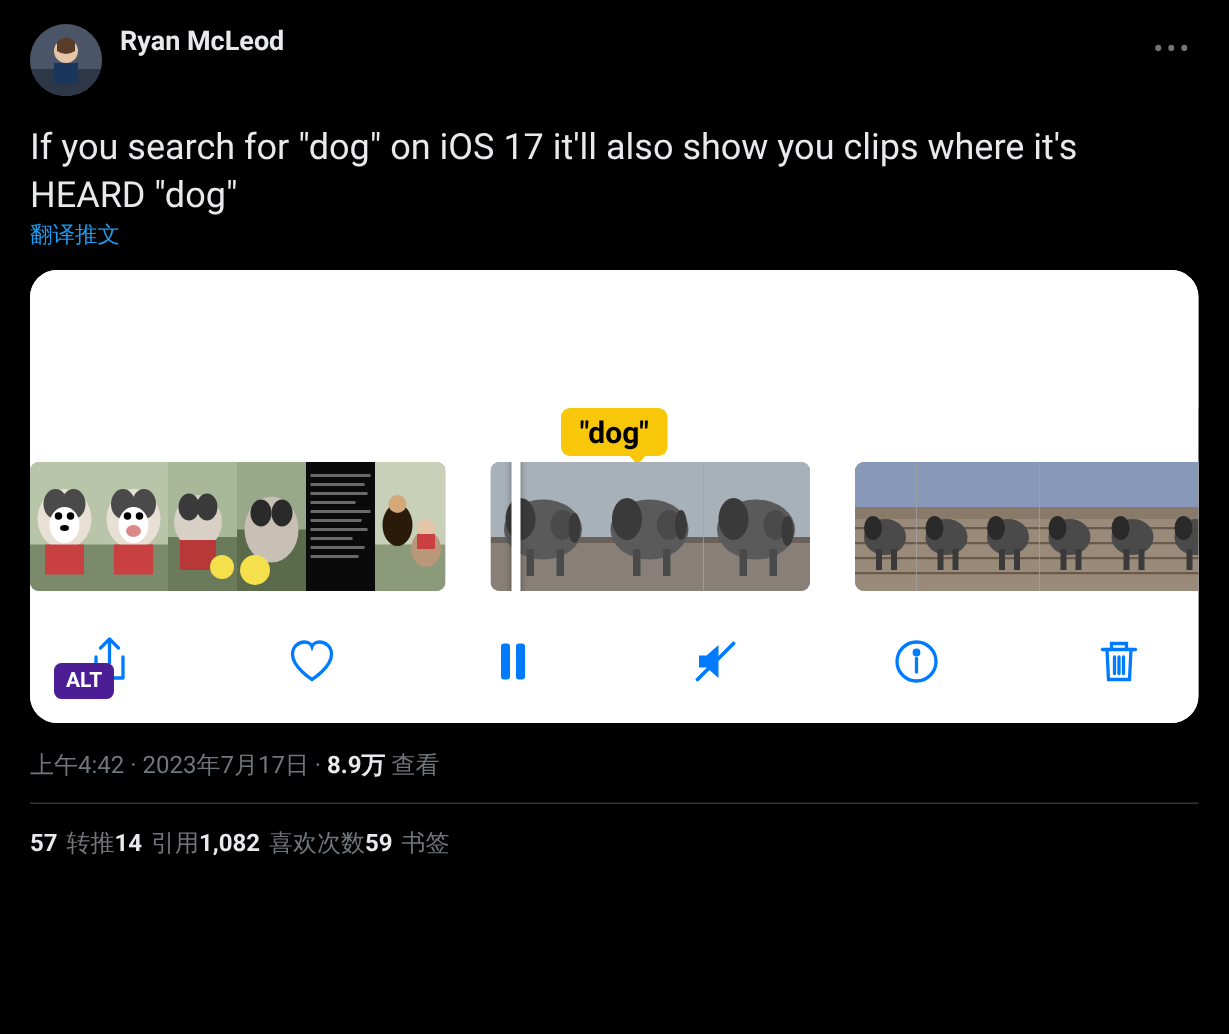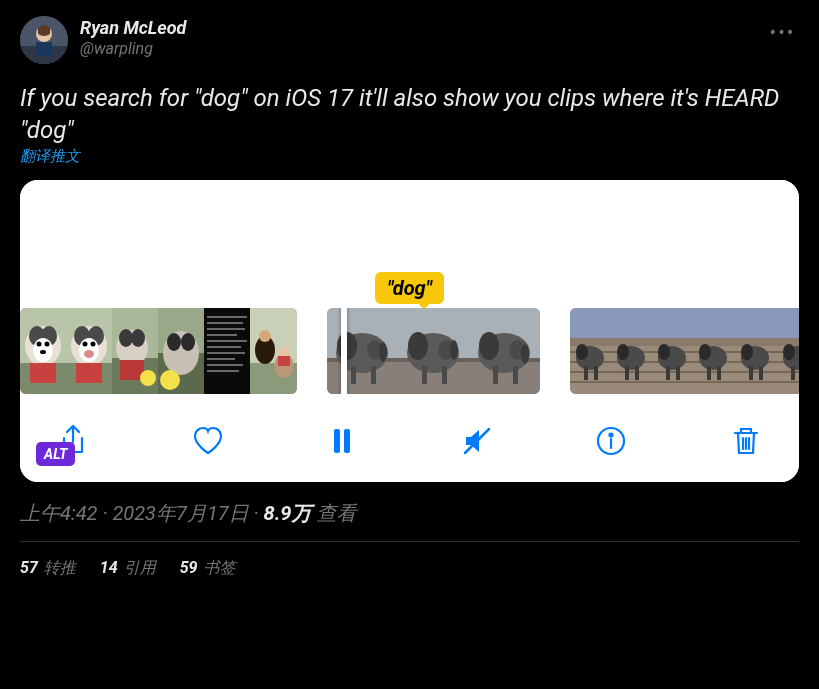--- a/index.html
+++ b/index.html
@@ -7,21 +7,20 @@
     margin: 0;
     background: #000;
     color: #e7e9ea;
     font-family: -apple-system, BlinkMacSystemFont, "Segoe UI", Roboto, Helvetica, Arial, sans-serif;
     width: 819px;
     height: 689px;
     overflow: hidden;
   }
   .tweet {
     padding: 16px 20px 0 20px;
-    font-style: italic;
   }
   .header {
     display: flex;
     align-items: flex-start;
     gap: 12px;
     position: relative;
   }
   .avatar {
     width: 48px;
     height: 48px;
@@ -140,41 +139,40 @@
     cursor: pointer;
     display: flex;
     align-items: center;
     justify-content: center;
   }
   .tool-btn svg { width: 34px; height: 34px; }
   .alt-badge {
     position: absolute;
     left: 16px;
     bottom: 16px;
-    background: #6d28d9;
+    background: #4c1d95;
     color: #fff;
     font-weight: 700;
     font-size: 14px;
     padding: 4px 8px;
     border-radius: 5px;
     cursor: pointer;
   }
   .meta-row {
     margin-top: 18px;
     color: #71767b;
-    font-size: 20px;
+    font-size: 16px;
   }
   .meta-row .views-count { color: #e7e9ea; font-weight: 700; }
   .divider {
     border-top: 1px solid #2f3336;
     margin-top: 14px;
   }
   .stats-row {
     display: flex;
-    gap: 24px;
     padding: 16px 0 0 0;
     font-size: 16px;
     color: #71767b;
   }
   .stat { display: flex; gap: 6px; cursor: pointer; }
   .stat .num { color: #e7e9ea; font-weight: 700; }
 </style>
 </head>
 <body>
 
@@ -185,21 +183,20 @@
       <svg viewBox="0 0 48 48">
         <rect width="48" height="48" fill="#4a5568"></rect>
         <rect x="0" y="30" width="48" height="18" fill="#2d3748"></rect>
         <circle cx="24" cy="18" r="8" fill="#e4c5a8"></circle>
         <path d="M18 12 Q24 6 30 12 L30 18 Q24 22 18 18 Z" fill="#5a3a28"></path>
         <rect x="16" y="26" width="16" height="14" fill="#1a365d"></rect>
       </svg>
     </div>
     <div class="name-block">
       <span class="display-name">Ryan McLeod</span>
-      <span class="handle">@warpling</span>
     </div>
     <div class="more">•••</div>
   </div>
 
   <div class="tweet-text">If you search for "dog" on iOS 17 it'll also show you clips where it's HEARD "dog"</div>
 
   <div class="translate-link">翻译推文</div>
 
   <div class="media-card">
     <div class="white-top"></div>
@@ -493,18 +490,22 @@
   <div class="stats-row">
     <div class="stat">
       <span class="num">57</span>
       <span>转推</span>
     </div>
     <div class="stat">
       <span class="num">14</span>
       <span>引用</span>
     </div>
     <div class="stat">
+      <span class="num">1,082</span>
+      <span>喜欢次数</span>
+    </div>
+    <div class="stat">
       <span class="num">59</span>
       <span>书签</span>
     </div>
   </div>
 
 </div>
 
 </body></html>

